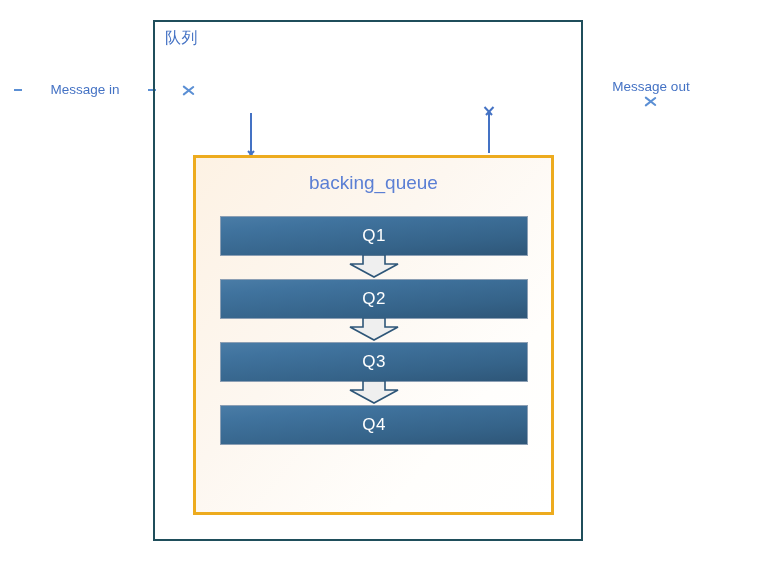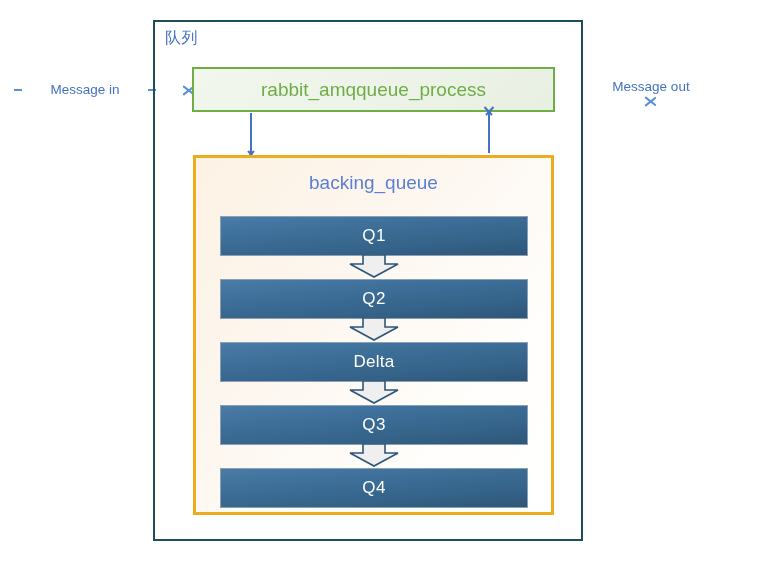--- a/index.html
+++ b/index.html
@@ -228,23 +228,20 @@
   <div class="msg-wrap msg-out">
     <div class="msg-line"></div>
     <span class="msg-text">Message out</span>
     <div class="msg-line"></div>
     <div class="msg-arrowhead"></div>
   </div>
 
   <div class="outer-box"></div>
   <div class="outer-label">队列</div>
 
-  <div class="process-box">
-    <span class="process-label">rabbit_amqqueue_process</span>
-  </div>
 
   <div class="conn-arrow conn-down">
     <div class="conn-shaft"></div>
     <div class="conn-head"></div>
   </div>
   <div class="conn-arrow conn-up">
     <div class="conn-shaft"></div>
     <div class="conn-head"></div>
   </div>
 
@@ -265,28 +262,20 @@
 
     <div class="q-box">
       <span class="q-label">Q2</span>
       <div class="block-arrow">
         <svg width="58" height="23" viewBox="0 0 58 23">
           <polygon points="18,0 40,0 40,9 53,9 29,22 5,9 18,9" fill="#EFEFEF" stroke="#2E5678" stroke-width="1.6"></polygon>
         </svg>
       </div>
     </div>
 
-    <div class="q-box">
-      <span class="q-label">Delta</span>
-      <div class="block-arrow">
-        <svg width="58" height="23" viewBox="0 0 58 23">
-          <polygon points="18,0 40,0 40,9 53,9 29,22 5,9 18,9" fill="#EFEFEF" stroke="#2E5678" stroke-width="1.6"></polygon>
-        </svg>
-      </div>
-    </div>
 
     <div class="q-box">
       <span class="q-label">Q3</span>
       <div class="block-arrow">
         <svg width="58" height="23" viewBox="0 0 58 23">
           <polygon points="18,0 40,0 40,9 53,9 29,22 5,9 18,9" fill="#EFEFEF" stroke="#2E5678" stroke-width="1.6"></polygon>
         </svg>
       </div>
     </div>
 

